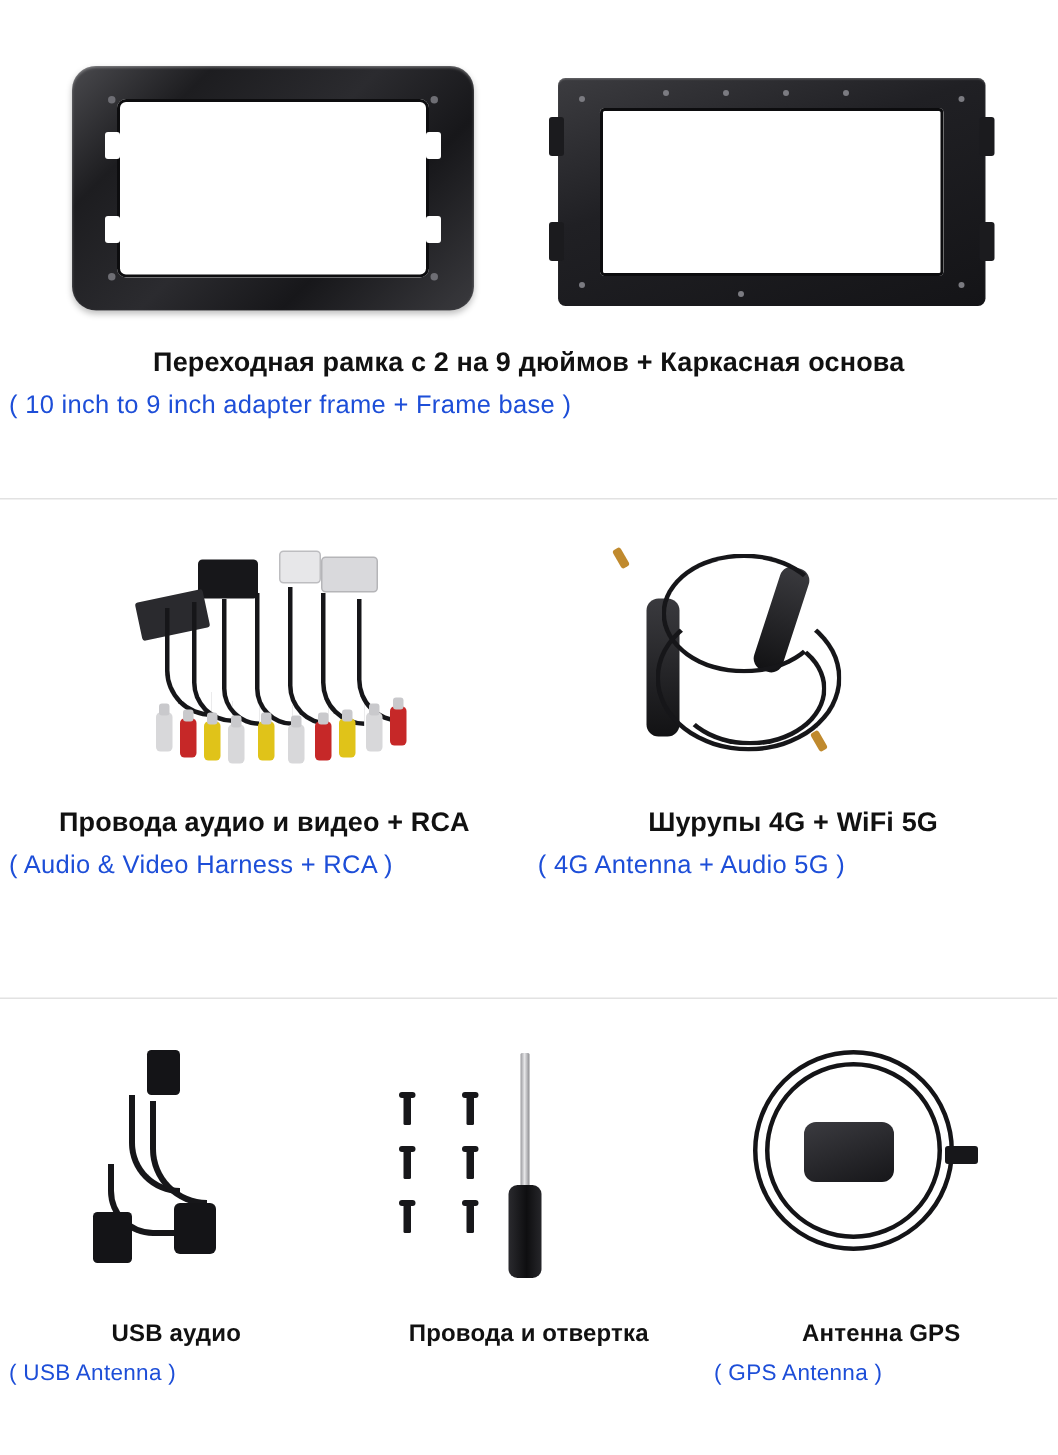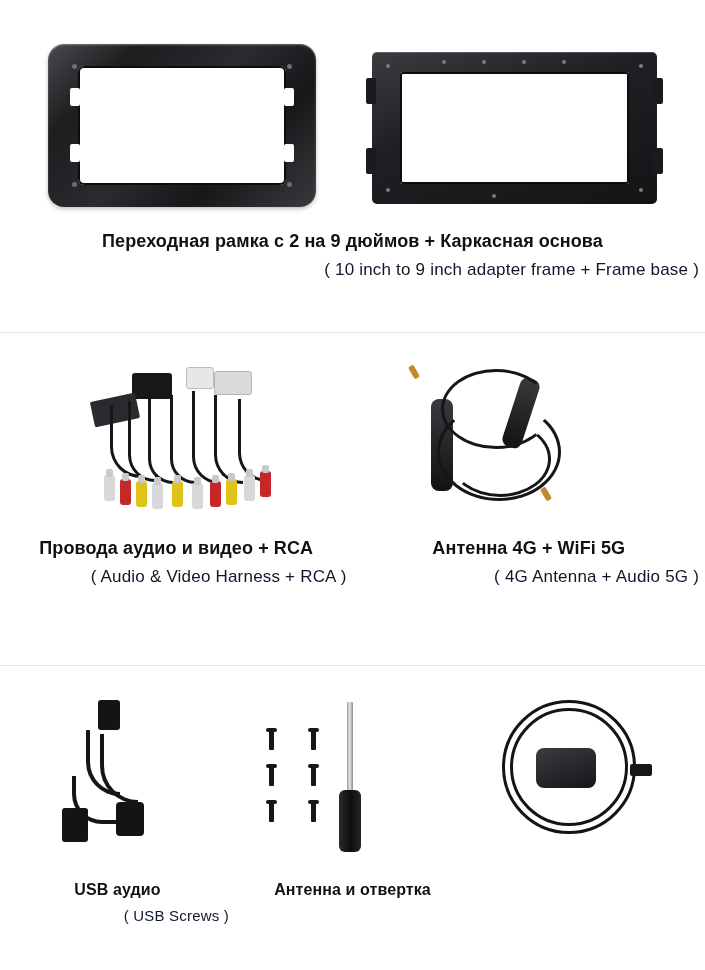--- a/index.html
+++ b/index.html
@@ -27,22 +27,22 @@
   .cap-ru {
     font-weight: bold;
     font-size: 18px;
     letter-spacing: 0.1px;
     color: #111111;
     text-align: center;
     line-height: 1.25;
   }
   .cap-en {
     font-size: 17px;
-    color: #0f172a;
-    text-align: right;
+    color: #1d4ed8;
+    text-align: left;
     line-height: 1.3;
     margin-top: 6px;
     letter-spacing: 0.2px;
   }
   .cap-ru.small { font-size: 16px; }
   .cap-en.small { font-size: 15px; }
 
   
   .section1 {
     position: relative;
@@ -378,21 +378,21 @@
             <div class="ant-bar" style="left:78px;top:40px;width:22px;height:92px;"></div>
             <div class="ant-bar" style="left:158px;top:18px;width:20px;height:72px;transform:rotate(18deg);"></div>
             <div class="ant-loop" style="left:88px;top:10px;width:104px;height:74px;border-color:#161619;border-right-color:transparent;"></div>
             <div class="ant-loop" style="left:84px;top:44px;width:118px;height:92px;border-color:#161619;border-top-color:transparent;"></div>
             <div class="ant-loop" style="left:96px;top:62px;width:96px;height:70px;border-color:#161619;border-top-color:transparent;border-left-color:transparent;"></div>
             <div class="ant-pin" style="left:58px;top:6px;"></div>
             <div class="ant-pin" style="left:190px;top:128px;"></div>
           </div>
         </div>
         <div class="caption-wrap">
-          <div class="cap-ru">Антенна 4G + WiFi 5G</div>
+          <div class="cap-ru">Шурупы 4G + WiFi 5G</div>
           <div class="cap-en">( 4G Antenna + Audio 5G )</div>
         </div>
       </div>
     </div>
   </div>
 
   <div class="divider"></div>
 
   <div class="section3">
     <div class="grid3" style="padding-top:24px;">
@@ -401,45 +401,49 @@
         <div class="art3">
           <div class="usb-plug" style="left:98px;top:10px;width:22px;height:30px;"></div>
           <div class="wire" style="left:86px;top:40px;width:30px;height:62px;border-width:4px;"></div>
           <div class="wire" style="left:100px;top:44px;width:34px;height:66px;border-width:4px;"></div>
           <div class="wire" style="left:72px;top:86px;width:44px;height:44px;border-width:4px;border-bottom-left-radius:30px;"></div>
           <div class="usb-plug" style="left:62px;top:118px;width:26px;height:34px;"></div>
           <div class="usb-plug" style="left:116px;top:112px;width:28px;height:34px;border-radius:4px;"></div>
         </div>
         <div class="caption-wrap">
           <div class="cap-ru small">USB аудио</div>
-          <div class="cap-en small">( USB Screws )</div>
+          <div class="cap-en small">( USB Antenna )</div>
         </div>
       </div>
 
       <div class="cell">
         <div class="art3">
           <div class="sd-shaft" style="left:112px;top:12px;width:6px;height:92px;"></div>
           <div class="sd-handle" style="left:104px;top:100px;width:22px;height:62px;"></div>
 
           <span class="screw" style="left:34px;top:38px;width:5px;height:22px;"></span>
           <span class="screw" style="left:76px;top:38px;width:5px;height:22px;"></span>
           <span class="screw" style="left:34px;top:74px;width:5px;height:22px;"></span>
           <span class="screw" style="left:76px;top:74px;width:5px;height:22px;"></span>
           <span class="screw" style="left:34px;top:110px;width:5px;height:22px;"></span>
           <span class="screw" style="left:76px;top:110px;width:5px;height:22px;"></span>
         </div>
         <div class="caption-wrap">
-          <div class="cap-ru small">Антенна и отвертка</div>
+          <div class="cap-ru small">Провода и отвертка</div>
         </div>
       </div>
 
       <div class="cell">
         <div class="art3">
           <div class="gps-coil" style="left:32px;top:10px;width:128px;height:128px;"></div>
           <div class="gps-coil" style="left:40px;top:18px;width:112px;height:112px;"></div>
           <div class="gps-puck" style="left:66px;top:58px;width:60px;height:40px;"></div>
           <div class="gps-plug" style="left:160px;top:74px;width:22px;height:12px;"></div>
         </div>
+        <div class="caption-wrap">
+          <div class="cap-ru small">Антенна GPS</div>
+          <div class="cap-en small">( GPS Antenna )</div>
+        </div>
       </div>
     </div>
   </div>
 
 </div>
 
 </body></html>

